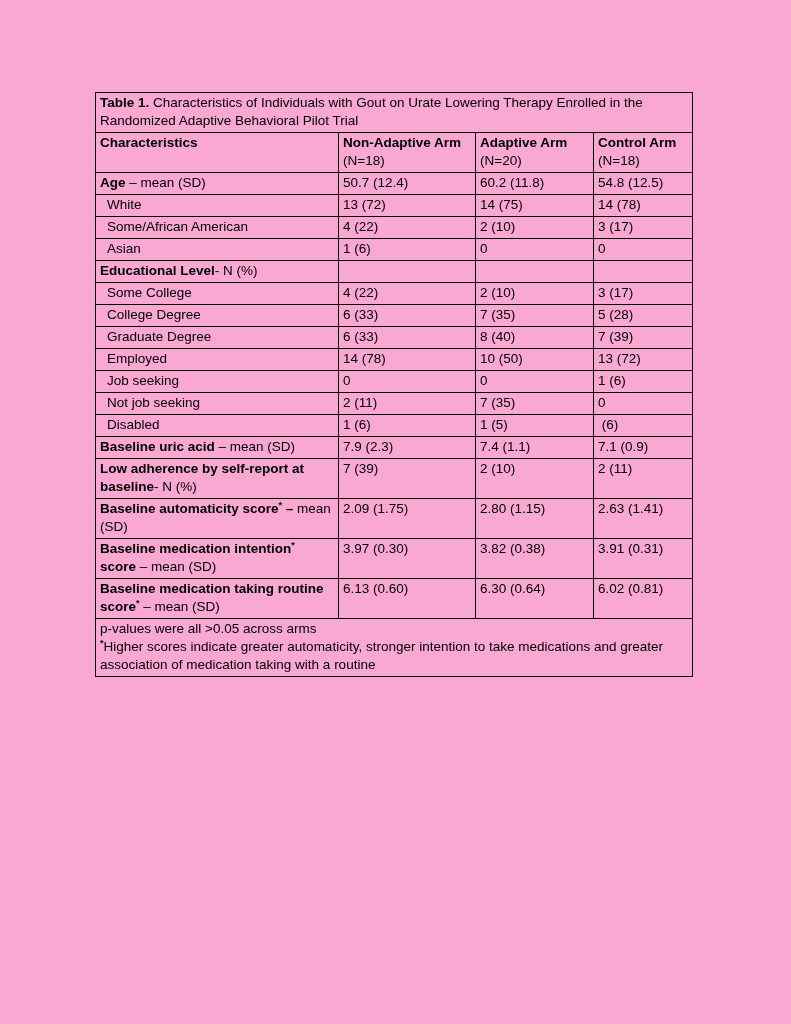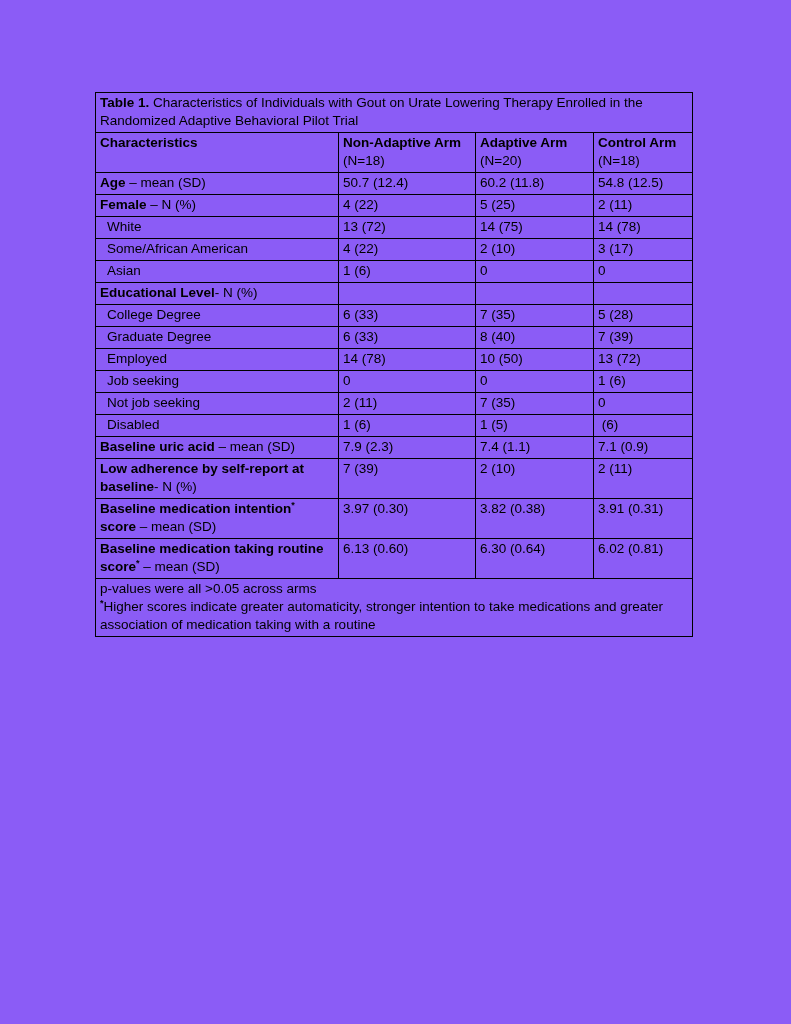--- a/index.html
+++ b/index.html
@@ -4,21 +4,21 @@
 <style>
   html, body {
     margin: 0;
     padding: 0;
     background: #ffffff;
   }
   .page {
     position: relative;
     width: 791px;
     height: 1024px;
-    background: #8b5cf6;
+    background: #f9a8d4;
     font-family: "Liberation Sans", sans-serif;
     color: #000000;
   }
   table.char-table {
     position: absolute;
     left: 95px;
     top: 92px;
     width: 597px;
     border-collapse: collapse;
     table-layout: fixed;
@@ -63,26 +63,20 @@
           <th><span class="b">Adaptive Arm</span><br><span>(N=20)</span></th>
           <th><span class="b">Control Arm</span><br><span>(N=18)</span></th>
         </tr>
         <tr>
           <td class="label-cell"><span class="b">Age</span><span> – mean (SD)</span></td>
           <td class="value-cell">50.7 (12.4)</td>
           <td class="value-cell">60.2 (11.8)</td>
           <td class="value-cell">54.8 (12.5)</td>
         </tr>
         <tr>
-          <td class="label-cell"><span class="b">Female</span><span> – N (%)</span></td>
-          <td class="value-cell">4 (22)</td>
-          <td class="value-cell">5 (25)</td>
-          <td class="value-cell">2 (11)</td>
-        </tr>
-        <tr>
           <td class="label-cell indent"><span>White</span></td>
           <td class="value-cell">13 (72)</td>
           <td class="value-cell">14 (75)</td>
           <td class="value-cell">14 (78)</td>
         </tr>
         <tr>
           <td class="label-cell indent"><span>Some/African American</span></td>
           <td class="value-cell">4 (22)</td>
           <td class="value-cell">2 (10)</td>
           <td class="value-cell">3 (17)</td>
@@ -91,20 +85,26 @@
           <td class="label-cell indent"><span>Asian</span></td>
           <td class="value-cell">1 (6)</td>
           <td class="value-cell">0</td>
           <td class="value-cell">0</td>
         </tr>
         <tr>
           <td class="label-cell"><span class="b">Educational Level</span><span>- N (%)</span></td>
           <td class="value-cell"></td>
           <td class="value-cell"></td>
           <td class="value-cell"></td>
+        </tr>
+        <tr>
+          <td class="label-cell indent"><span>Some College</span></td>
+          <td class="value-cell">4 (22)</td>
+          <td class="value-cell">2 (10)</td>
+          <td class="value-cell">3 (17)</td>
         </tr>
         <tr>
           <td class="label-cell indent"><span>College Degree</span></td>
           <td class="value-cell">6 (33)</td>
           <td class="value-cell">7 (35)</td>
           <td class="value-cell">5 (28)</td>
         </tr>
         <tr>
           <td class="label-cell indent"><span>Graduate Degree</span></td>
           <td class="value-cell">6 (33)</td>
@@ -141,20 +141,26 @@
           <td class="value-cell">7.4 (1.1)</td>
           <td class="value-cell">7.1 (0.9)</td>
         </tr>
         <tr>
           <td class="label-cell"><span class="b">Low adherence by self-report at baseline</span><span>- N (%)</span></td>
           <td class="value-cell">7 (39)</td>
           <td class="value-cell">2 (10)</td>
           <td class="value-cell">2 (11)</td>
         </tr>
         <tr>
+          <td class="label-cell"><span class="b">Baseline automaticity score</span><sup class="b">*</sup><span class="b"> –</span><span> mean (SD)</span></td>
+          <td class="value-cell">2.09 (1.75)</td>
+          <td class="value-cell">2.80 (1.15)</td>
+          <td class="value-cell">2.63 (1.41)</td>
+        </tr>
+        <tr>
           <td class="label-cell"><span class="b">Baseline medication intention</span><sup class="b">*</sup><span class="b"> score</span><span> – mean (SD)</span></td>
           <td class="value-cell">3.97 (0.30)</td>
           <td class="value-cell">3.82 (0.38)</td>
           <td class="value-cell">3.91 (0.31)</td>
         </tr>
         <tr>
           <td class="label-cell"><span class="b">Baseline medication taking routine score</span><sup class="b">*</sup><span> – mean (SD)</span></td>
           <td class="value-cell">6.13 (0.60)</td>
           <td class="value-cell">6.30 (0.64)</td>
           <td class="value-cell">6.02 (0.81)</td>

